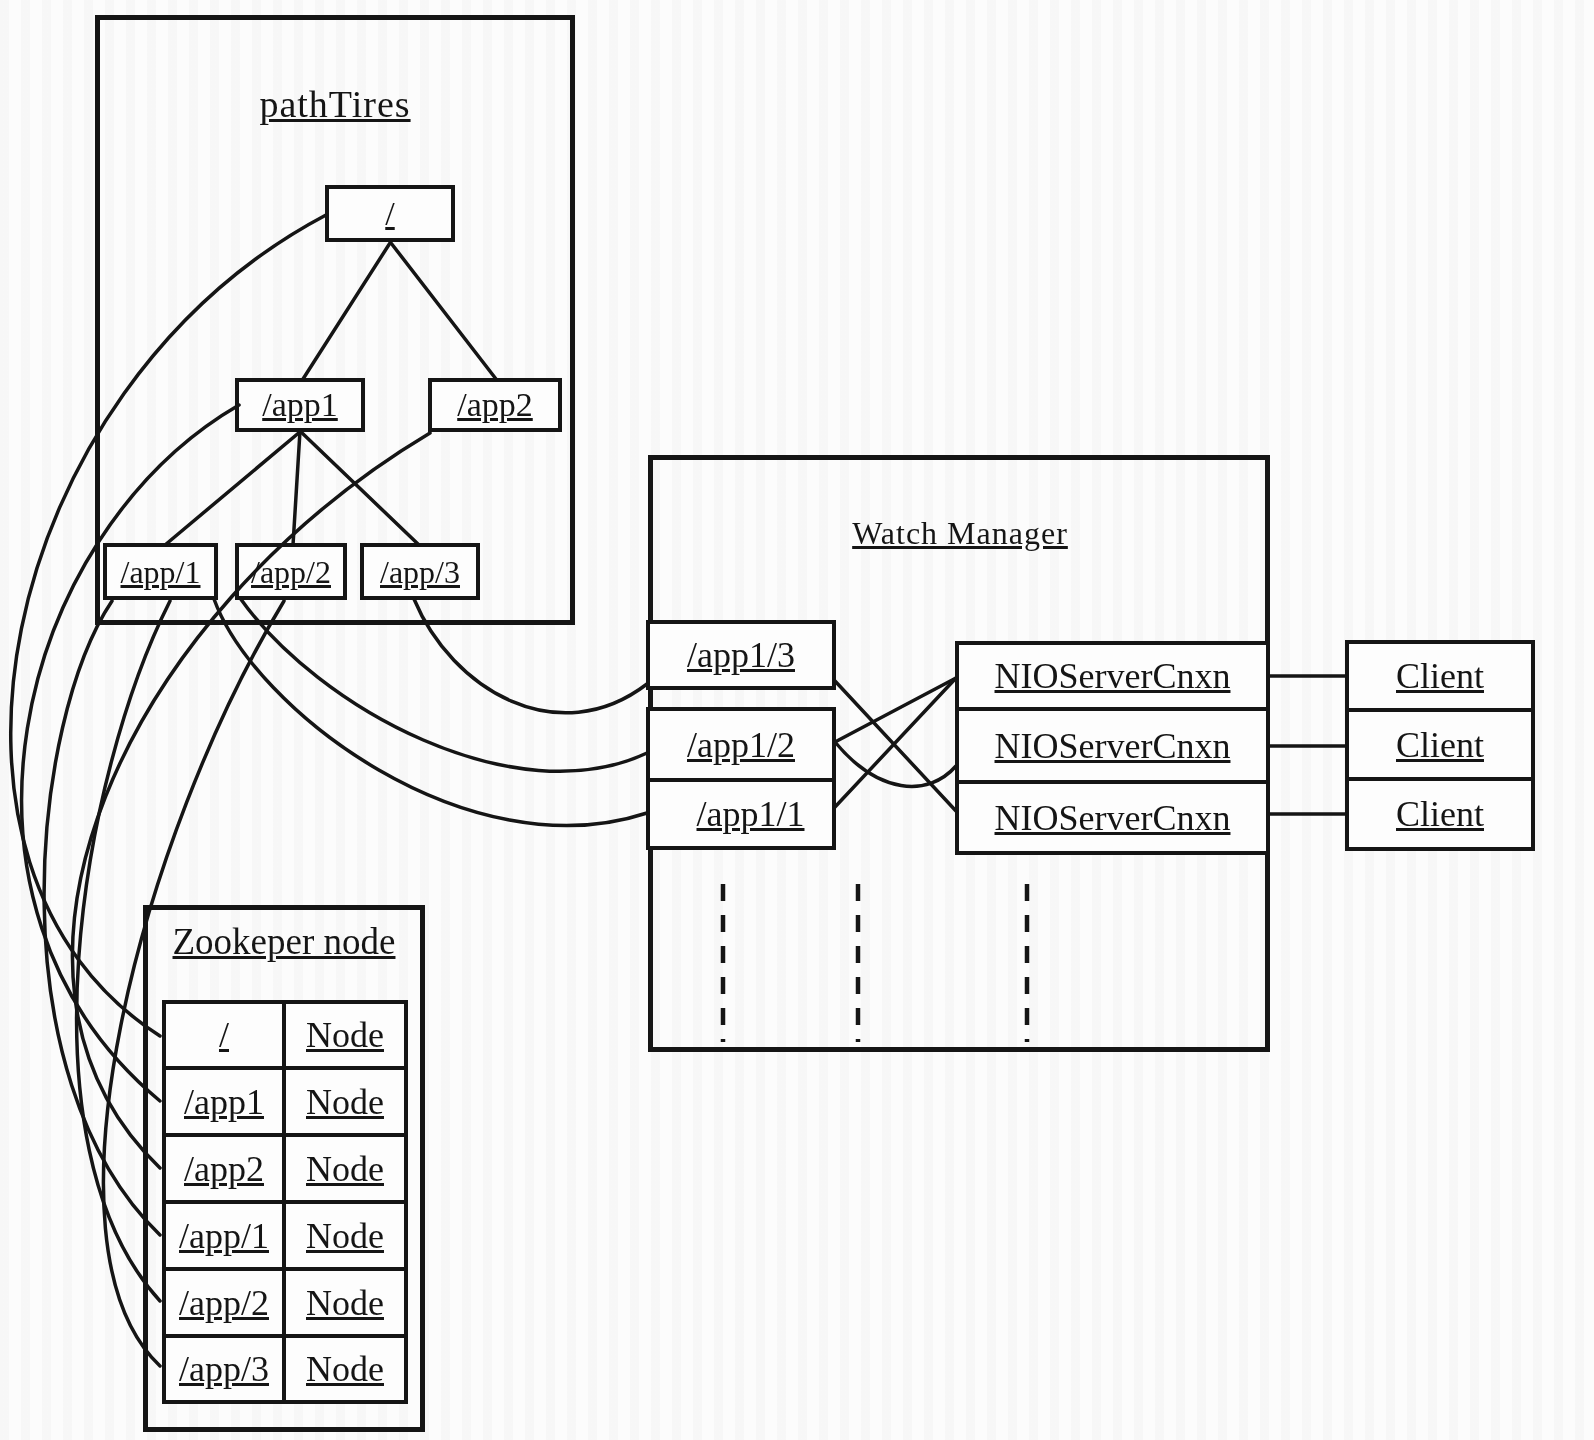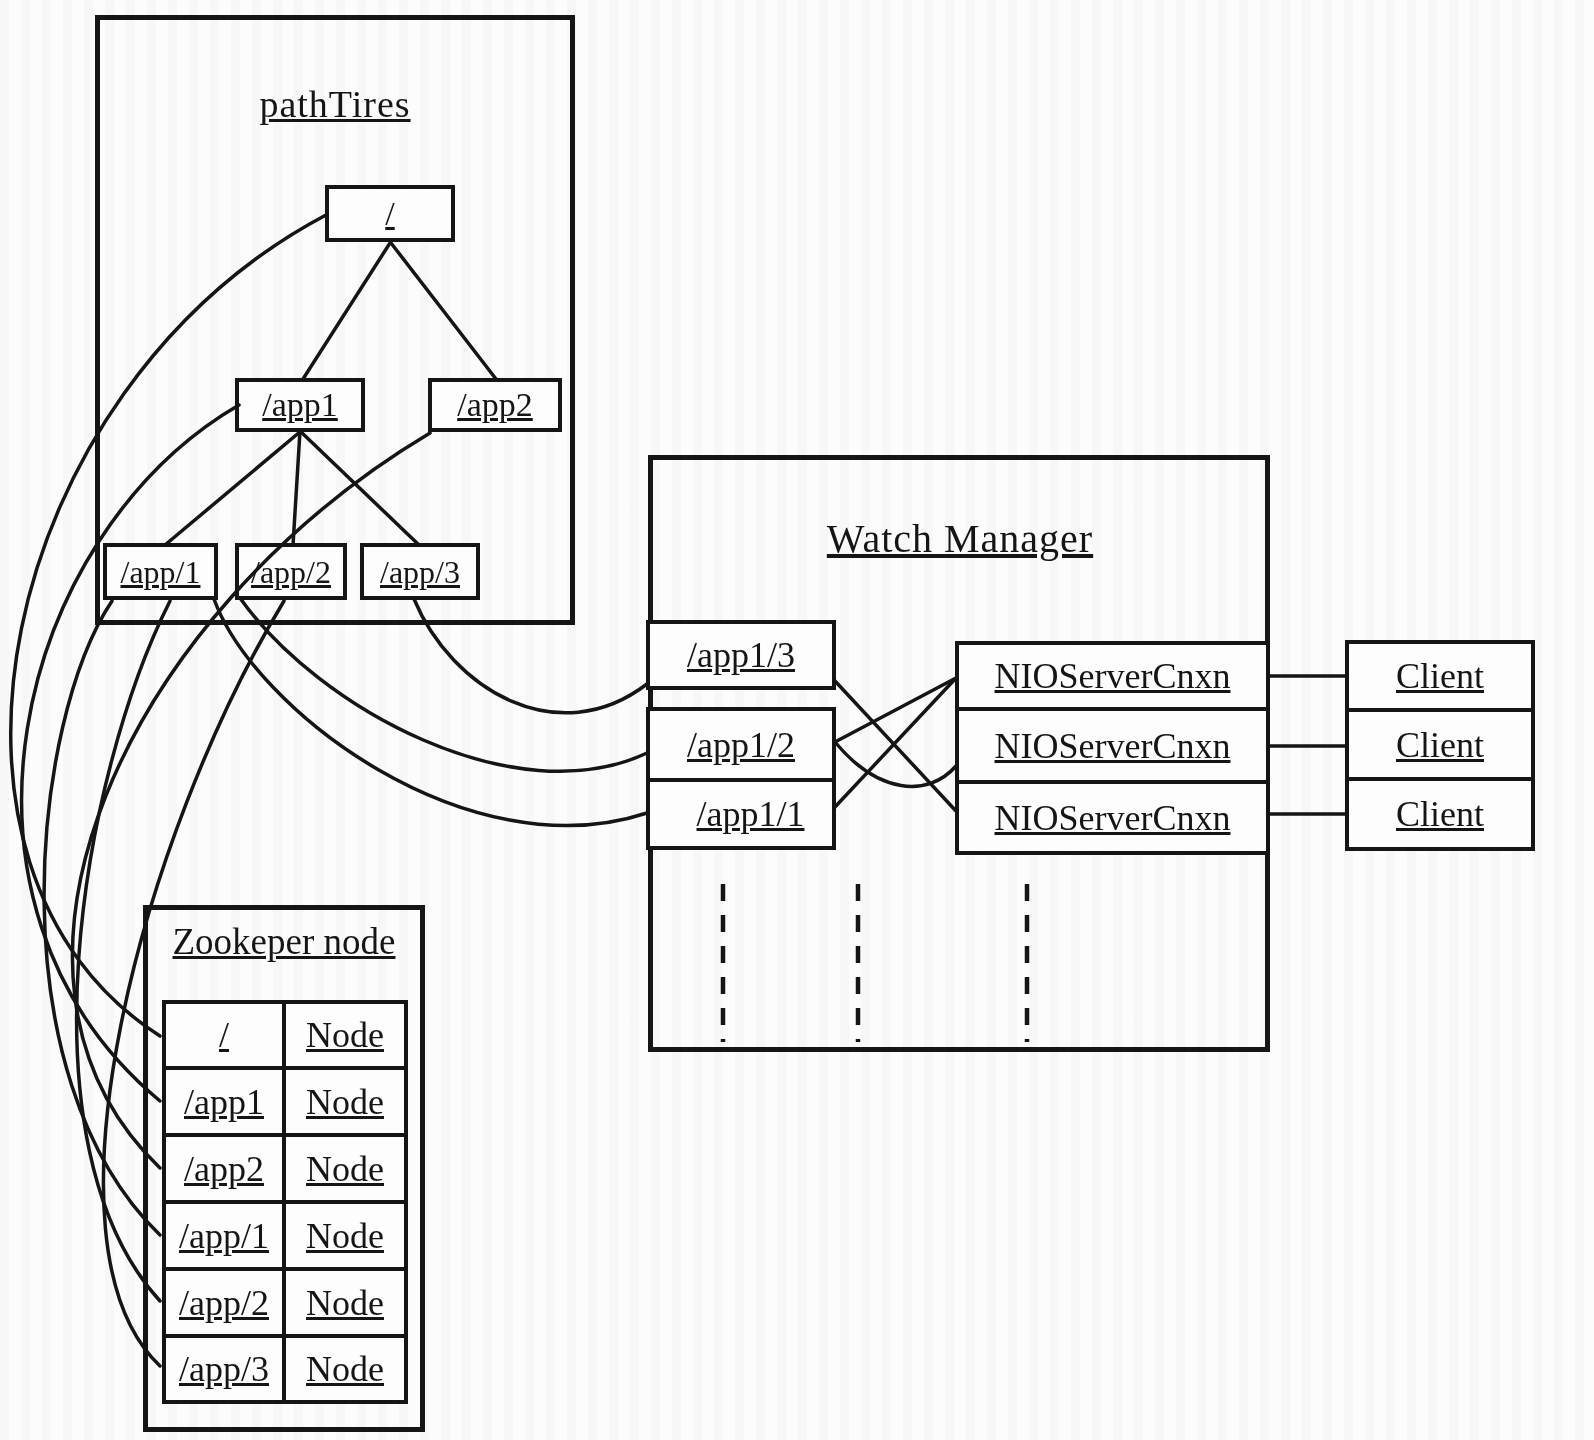--- a/index.html
+++ b/index.html
@@ -17,21 +17,21 @@
       rgba(0,0,0,0.018) 0 9px, rgba(0,0,0,0) 9px 21px);
   }
   .abs{position:absolute;box-sizing:border-box;text-decoration:underline;}
   .container{border:5px solid #151515;background:transparent;z-index:1;}
   .node{
     border:4px solid #151515;background:#fdfdfd;
     display:flex;align-items:center;justify-content:center;
     font-size:34px;line-height:1;z-index:2;
   }
   .bigtitle{
-    text-align:center;font-size:40px;letter-spacing:1px;z-index:2;
+    text-align:center;font-size:32px;letter-spacing:1px;z-index:2;
   }
   .cell{
     border:4px solid #151515;background:#fdfdfd;
     display:flex;align-items:center;justify-content:center;
     font-size:36px;z-index:2;
   }
   #connector-layer{
     position:absolute;left:0;top:0;z-index:5;pointer-events:none;
   }
   #connector-layer path{

